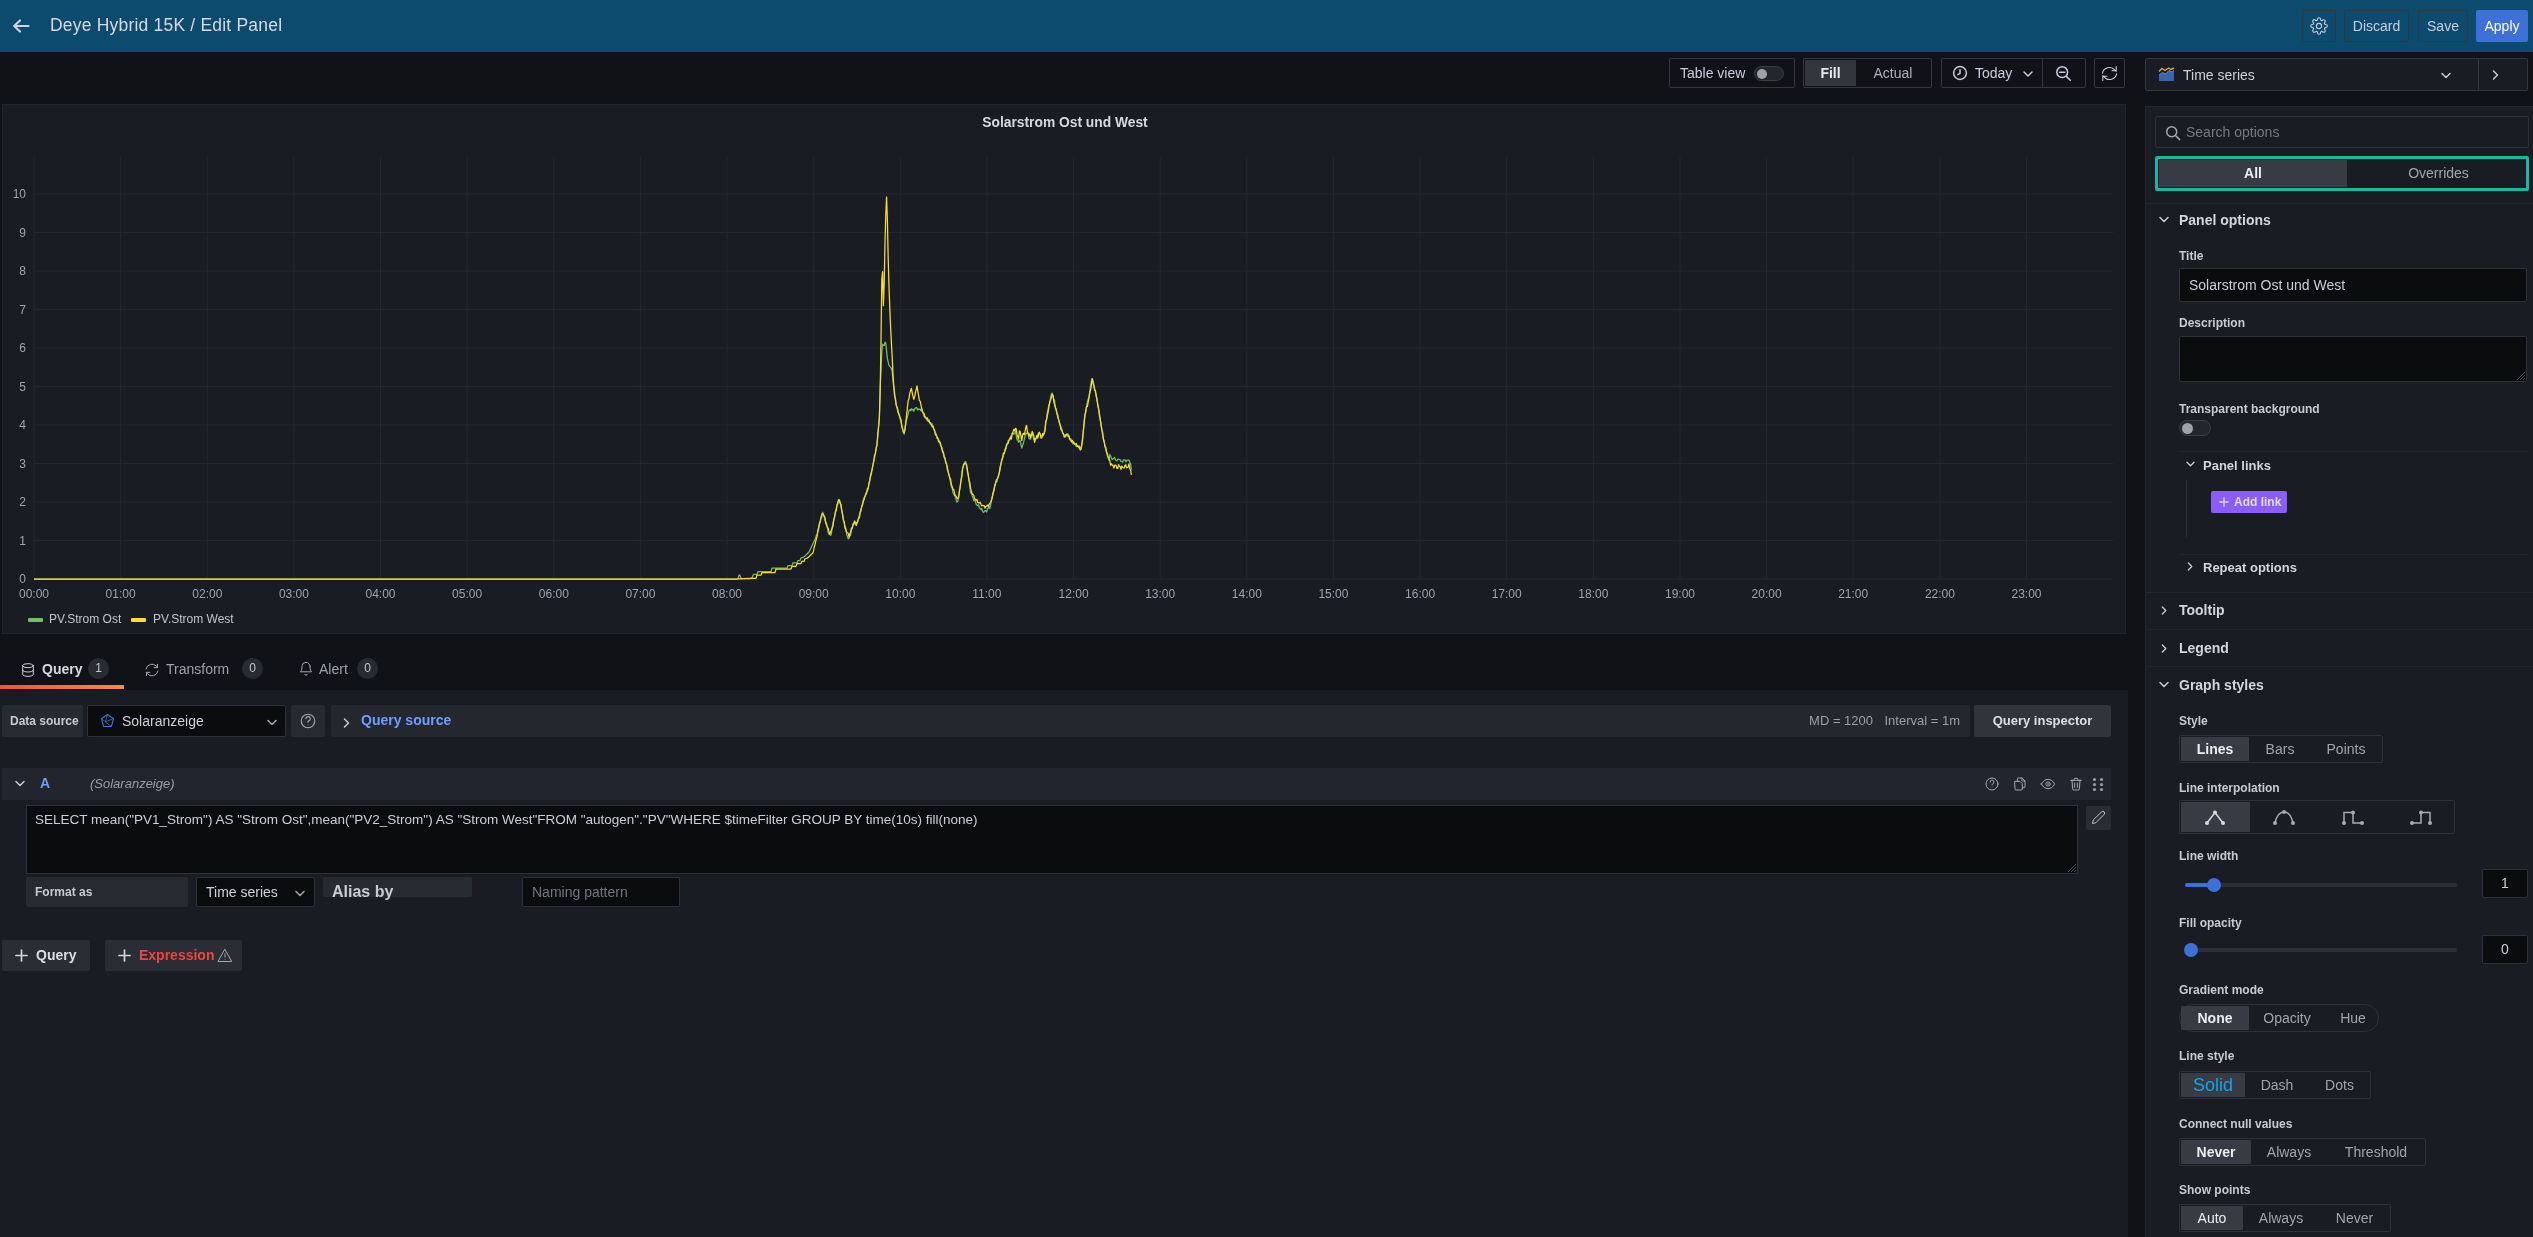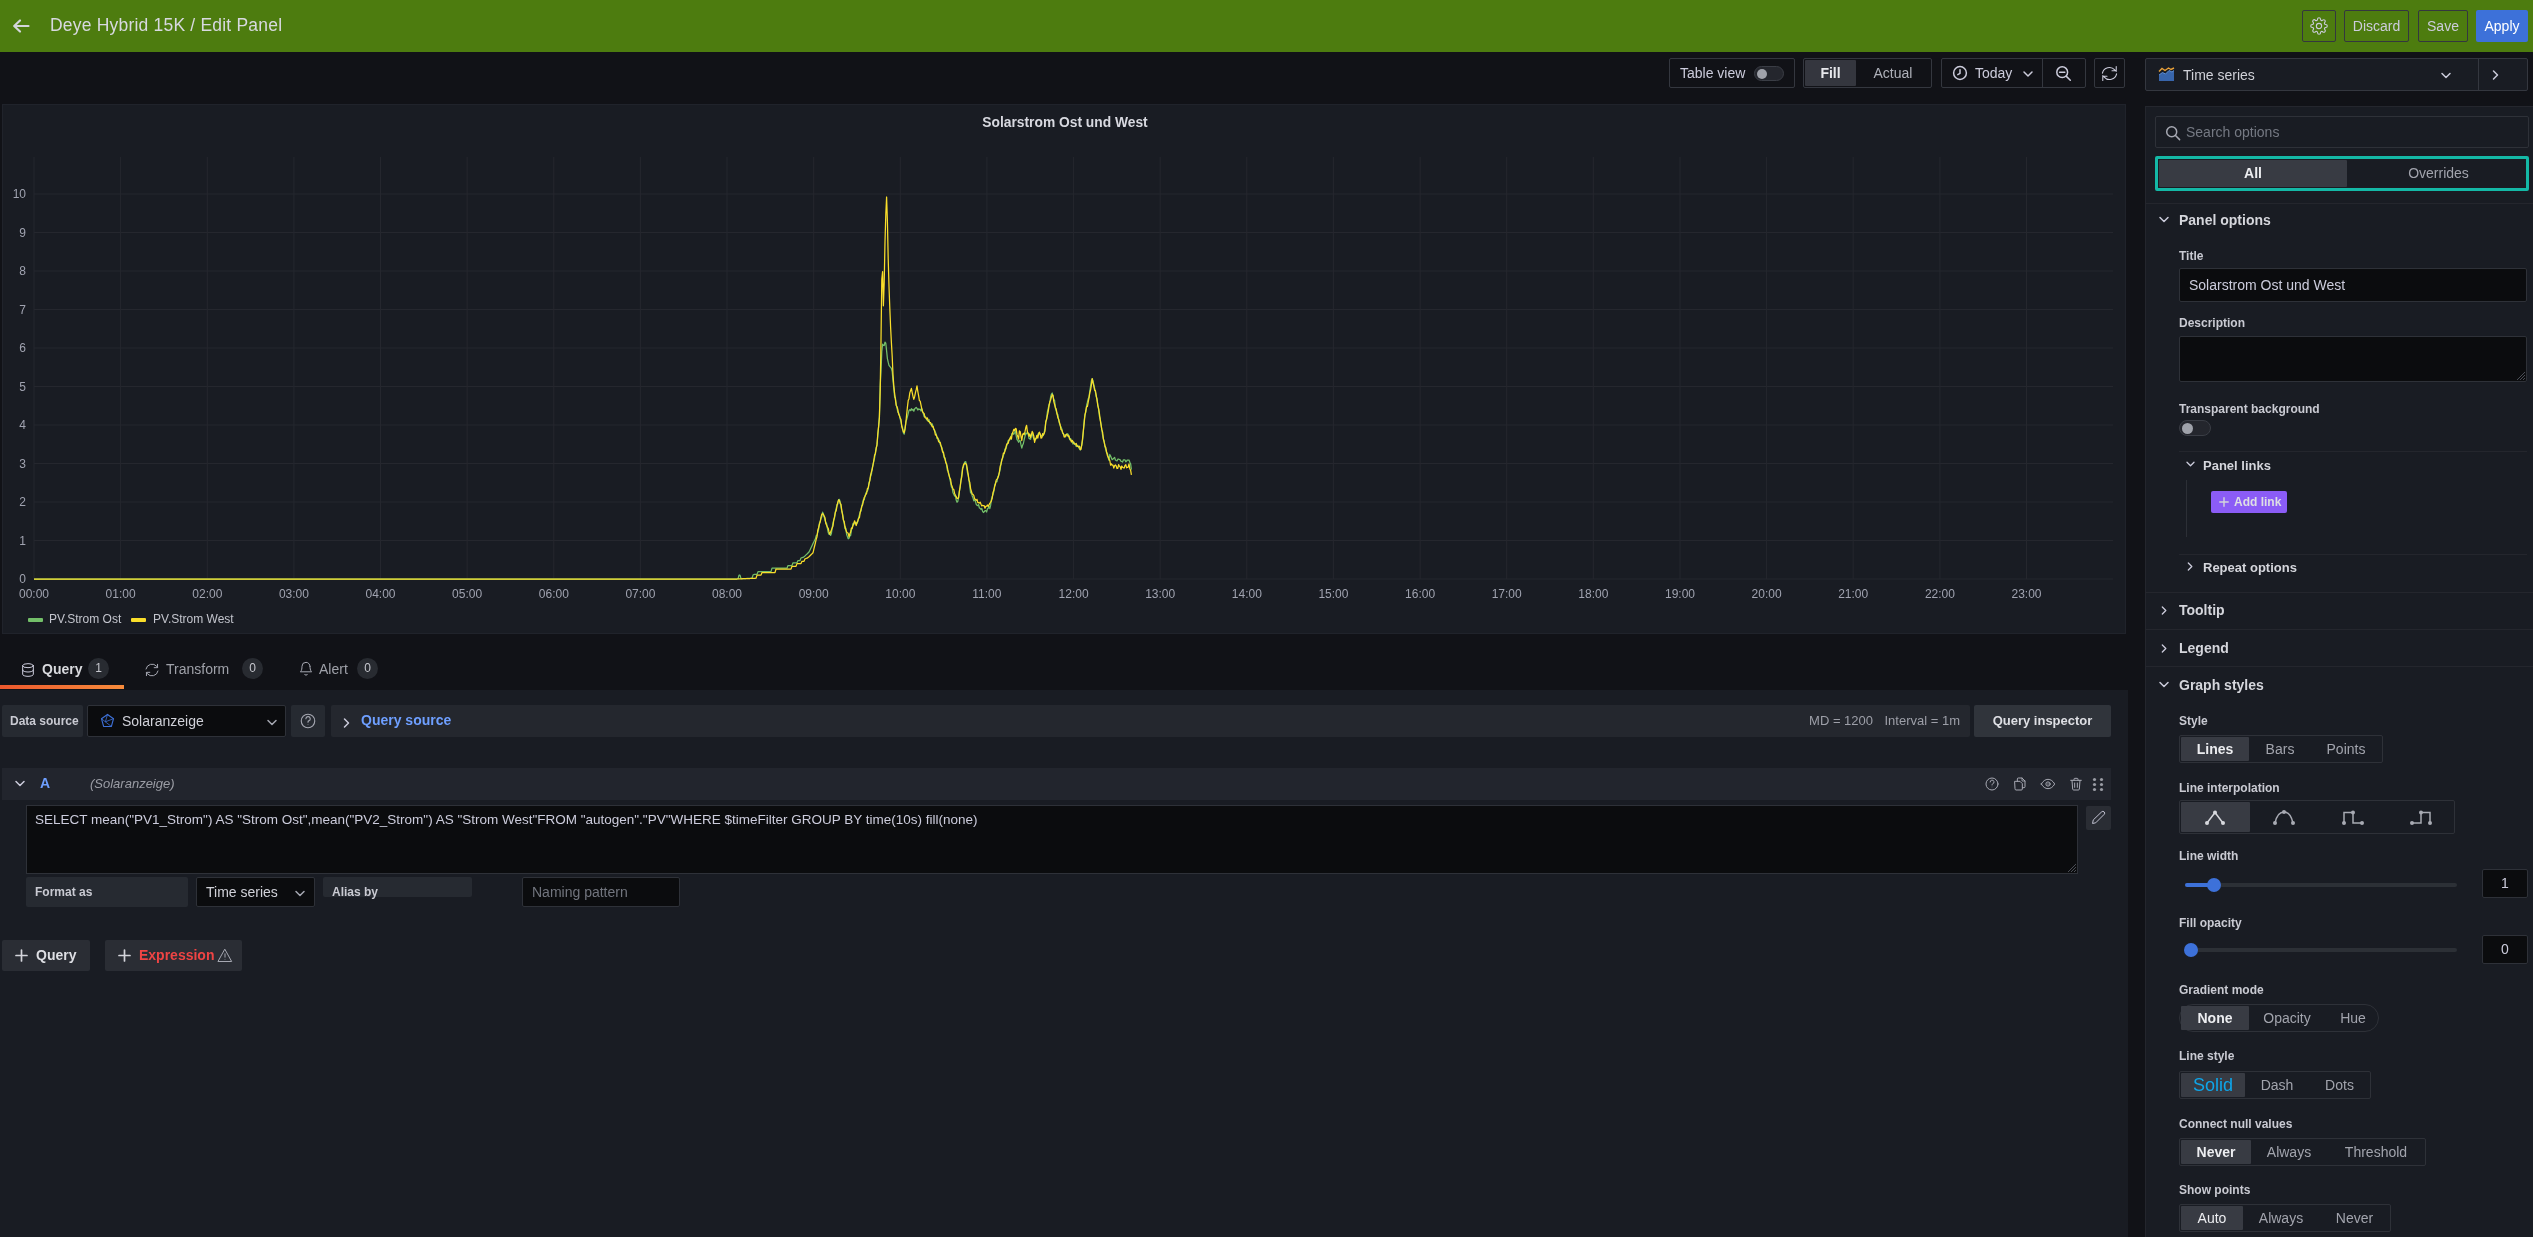--- a/index.html
+++ b/index.html
@@ -5,21 +5,21 @@
 .abs{position:absolute}
 .bdr{border:1px solid #34373f;border-radius:2px}
 .ibdr{border:1px solid #2e3138;border-radius:2px;background:#0b0c0e}
 .chip{background:#262a31;border-radius:2px}
 svg{display:block}
 .ic{stroke:#a6a8b2;fill:none;stroke-width:1.5;stroke-linecap:round;stroke-linejoin:round}
 .icw{stroke:#ccccdc;fill:none;stroke-width:1.5;stroke-linecap:round;stroke-linejoin:round}
 </style></head>
 <body>
 
-<div class="abs" style="left:0;top:0;width:2533px;height:52px;background:#4d7c0f">
+<div class="abs" style="left:0;top:0;width:2533px;height:52px;background:#0c4a6e">
   <svg class="abs" style="left:11px;top:16px" width="20" height="20" viewBox="0 0 20 20">
       <path d="M17.5 10 H3.5 M9 4.5 L3.2 10 L9 15.5" stroke="#d4d5dc" stroke-width="2.2" fill="none" stroke-linecap="round" stroke-linejoin="round"></path>
     </svg>
   <div class="abs" style="left:50px;top:15px;font-size:17.5px;color:#d8d9e0;letter-spacing:0.2px">Deye Hybrid 15K / Edit Panel</div>
   <div class="abs bdr" style="left:2302px;top:10px;width:34px;height:32px">
     <svg class="abs" style="left:7px;top:6px" width="18" height="18" viewBox="0 0 24 24">
         <path class="icw" stroke-width="1.8" d="M12 15.5 a3.5 3.5 0 1 0 0-7 a3.5 3.5 0 0 0 0 7 z M19.4 15 a1.65 1.65 0 0 0 .33 1.82 l.06.06 a2 2 0 1 1 -2.83 2.83 l-.06-.06 a1.65 1.65 0 0 0 -1.82-.33 a1.65 1.65 0 0 0 -1 1.51 V21 a2 2 0 1 1 -4 0 v-.09 a1.65 1.65 0 0 0 -1.08-1.51 a1.65 1.65 0 0 0 -1.82.33 l-.06.06 a2 2 0 1 1 -2.83-2.83 l.06-.06 a1.65 1.65 0 0 0 .33-1.82 a1.65 1.65 0 0 0 -1.51-1 H3 a2 2 0 1 1 0-4 h.09 a1.65 1.65 0 0 0 1.51-1.08 a1.65 1.65 0 0 0 -.33-1.82 l-.06-.06 a2 2 0 1 1 2.83-2.83 l.06.06 a1.65 1.65 0 0 0 1.82.33 H9 a1.65 1.65 0 0 0 1-1.51 V3 a2 2 0 1 1 4 0 v.09 a1.65 1.65 0 0 0 1 1.51 a1.65 1.65 0 0 0 1.82-.33 l.06-.06 a2 2 0 1 1 2.83 2.83 l-.06.06 a1.65 1.65 0 0 0 -.33 1.82 V9 a1.65 1.65 0 0 0 1.51 1 H21 a2 2 0 1 1 0 4 h-.09 a1.65 1.65 0 0 0 -1.51 1 z"></path>
       </svg>
   </div>
   <div class="abs bdr" style="left:2344px;top:10px;width:65px;height:32px;line-height:30px;text-align:center;font-size:14px;color:#ccccdc">Discard</div>
@@ -259,21 +259,21 @@
     </svg>
 </div>
 
 <div class="abs chip" style="left:26px;top:877px;width:162px;height:30px;line-height:30px;padding-left:9px;font-size:12px;font-weight:700;color:#c9cad2">Format as</div>
 <div class="abs ibdr" style="left:196px;top:877px;width:119px;height:30px">
   <div class="abs" style="left:9px;top:6px;font-size:14px;color:#d0d1d8">Time series</div>
   <svg class="abs" style="left:97px;top:12px" width="12" height="8" viewBox="0 0 12 8">
       <path d="M2 1.5 L6 5.5 L10 1.5" class="ic" stroke-width="1.6"></path>
     </svg>
 </div>
-<div class="abs chip" style="left:323px;top:877px;width:149px;height:20px;line-height:30px;padding-left:9px;font-size:12px;font-weight:700;color:#c9cad2">Alias by</div>
+<div class="abs chip" style="left:323px;top:877px;width:149px;height:20px;line-height:30px;padding-left:9px;font-size:16px;font-weight:700;color:#c9cad2">Alias by</div>
 <div class="abs ibdr" style="left:522px;top:877px;width:158px;height:30px;line-height:28px;padding-left:9px;font-size:14px;color:#72757e">Naming pattern</div>
 
 <div class="abs" style="left:2px;top:940px;width:88px;height:31px;background:#2a2d34;border-radius:2px">
   <svg class="abs" style="left:13px;top:9px" width="13" height="13" viewBox="0 0 13 13">
       <path d="M6.5 1 v11 M1 6.5 h11" stroke="#d4d5db" stroke-width="1.7" stroke-linecap="round"></path>
     </svg>
   <div class="abs" style="left:34px;top:7px;font-size:14px;font-weight:700;color:#dedfe4">Query</div>
 </div>
 <div class="abs" style="left:105px;top:940px;width:137px;height:31px;background:#2a2d34;border-radius:2px">
   <svg class="abs" style="left:13px;top:9px" width="13" height="13" viewBox="0 0 13 13">

